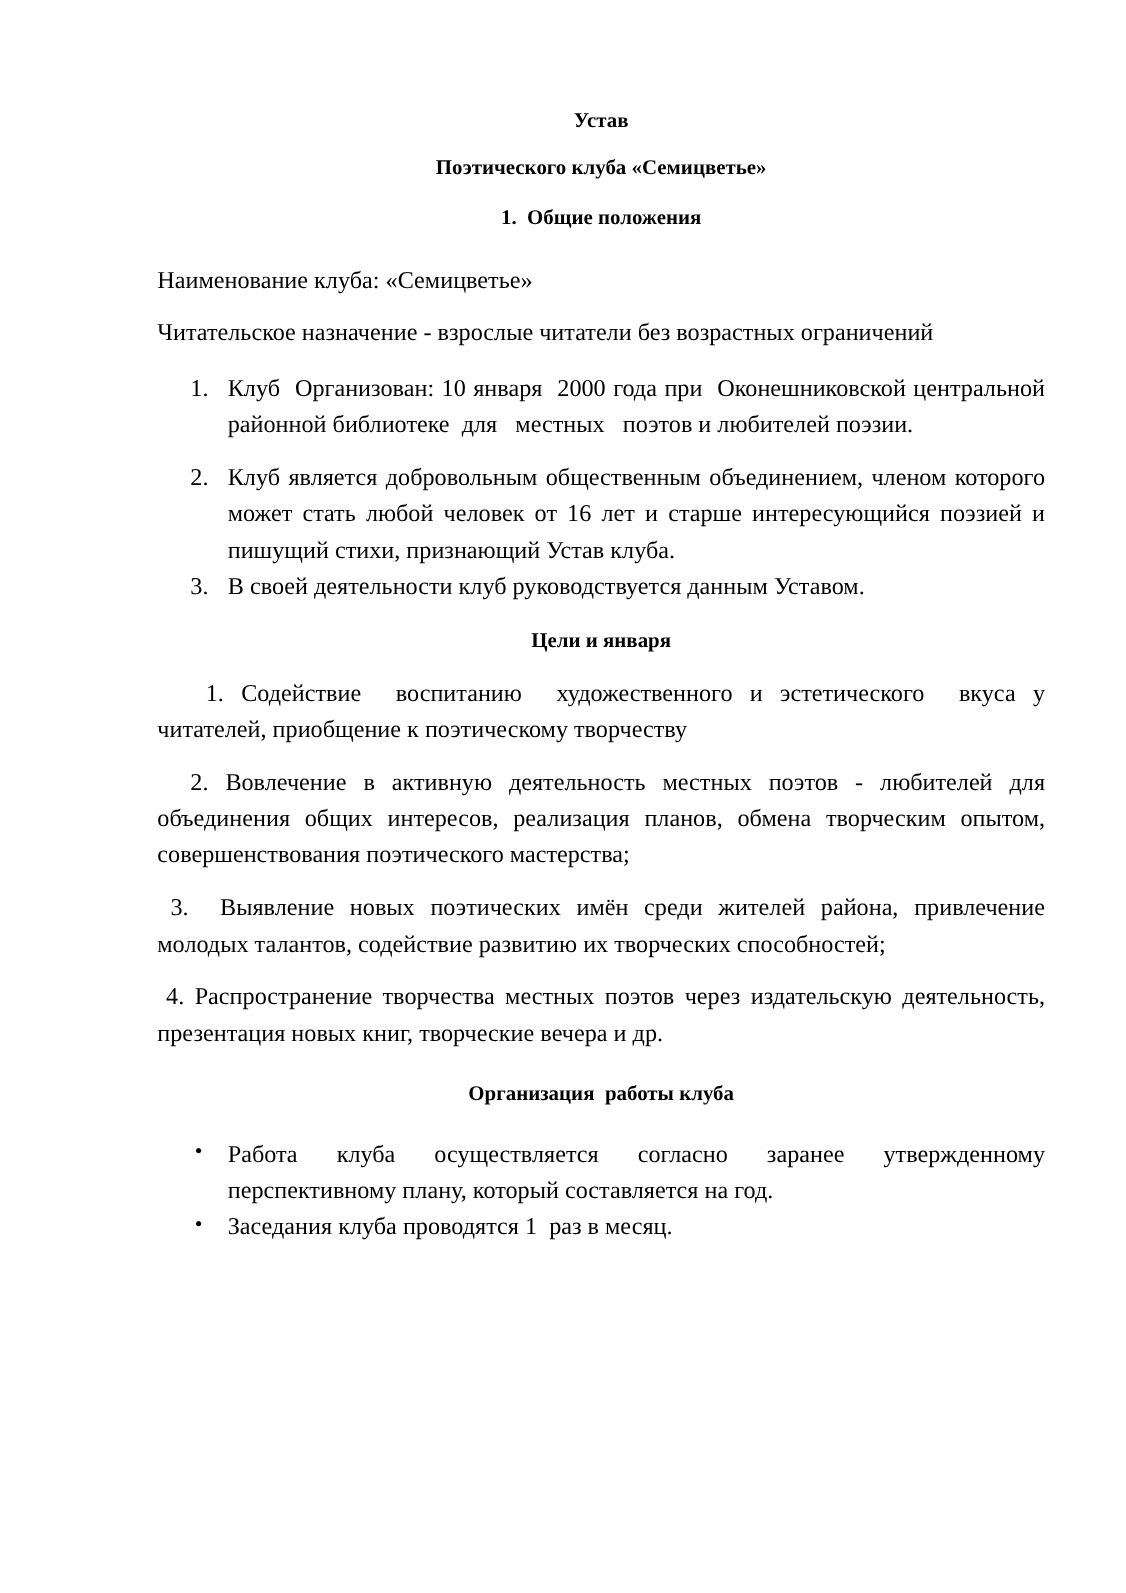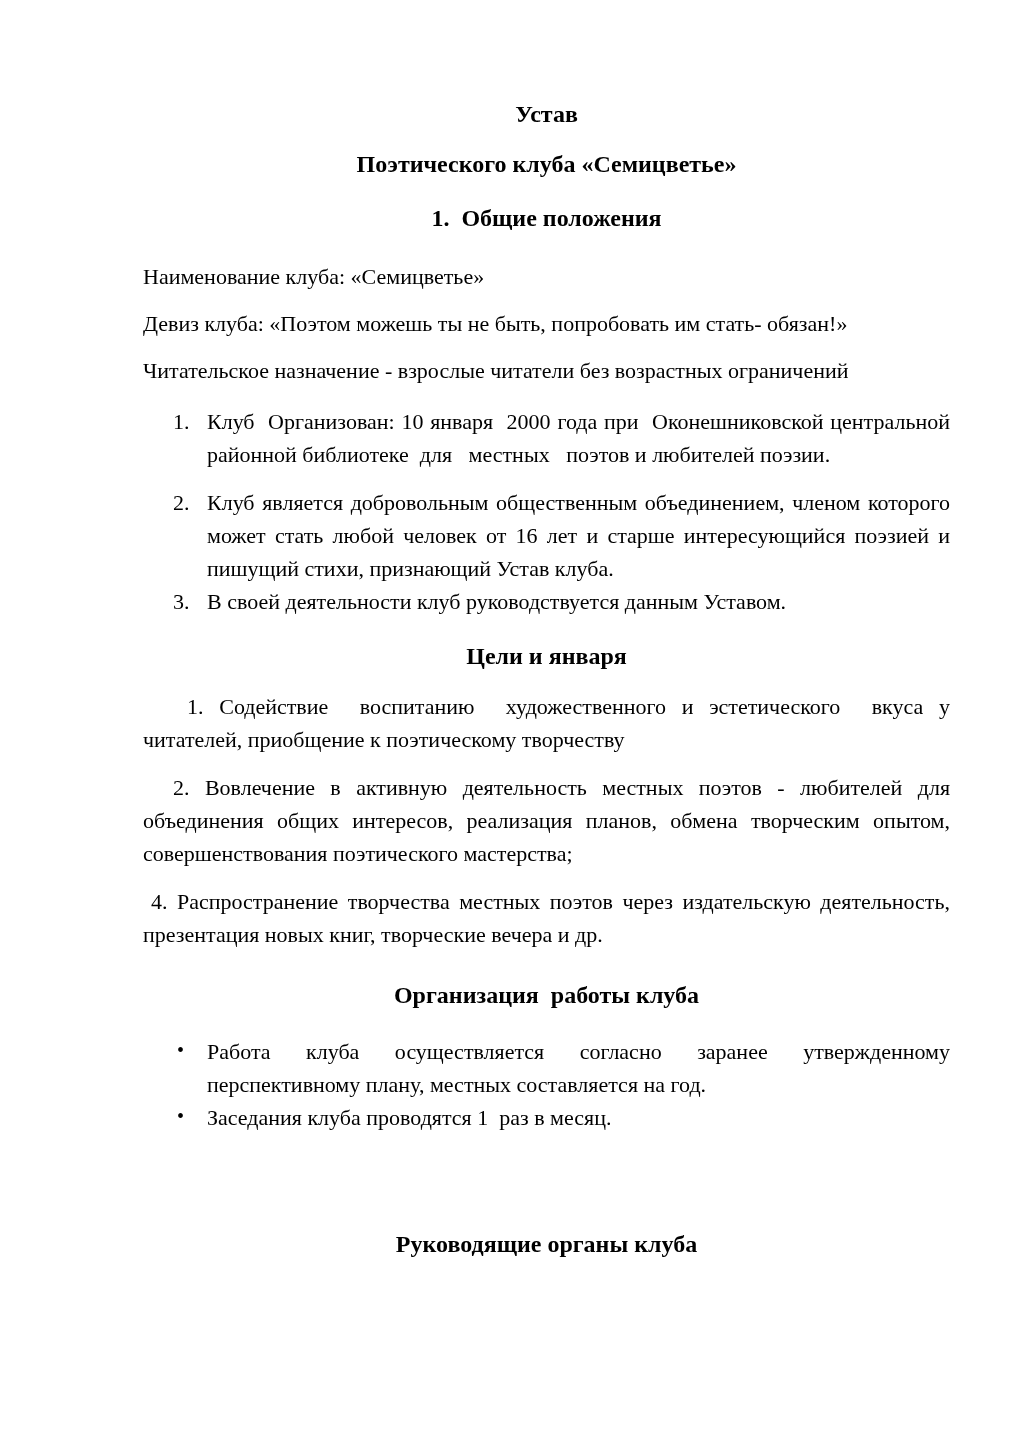--- a/index.html
+++ b/index.html
@@ -12,21 +12,21 @@
     box-sizing: border-box;
     padding: 96px 74px 40px 143px;
     font-family: "Liberation Serif", "DejaVu Serif", serif;
     font-size: 22px;
     line-height: 1.5;
     overflow: hidden;
   }
   .center-heading {
     text-align: center;
     font-weight: bold;
-    font-size: 24px;
+    font-size: 19px;
     margin: 0 0 14px 0;
     white-space: pre-wrap;
   }
   .center-heading.tight { margin-bottom: 24px; }
   .field-line { margin: 0 0 14px 0; text-align: left; }
   .field-label { font-weight: normal; }
   .field-sep, .field-value { font-weight: normal; white-space: pre-wrap; }
 
   .num-list { margin: 18px 0 0 30px; }
   .num-item { display: flex; margin: 0 0 0 0; }
@@ -58,23 +58,20 @@
   <div class="center-heading">Устав</div>
 
   <div class="center-heading" style="margin-bottom:18px">Поэтического клуба «Семицветье»</div>
 
   <div class="center-heading tight">1.  Общие положения</div>
 
   <p class="field-line">
     <span class="field-label">Наименование клуба</span><span class="field-sep">: </span><span class="field-value">«Семицветье»</span>
   </p>
 
-  <p class="field-line">
-    <span class="field-label">Девиз клуба</span><span class="field-sep">: </span><span class="field-value">«Поэтом можешь ты не быть, попробовать им стать- обязан!»</span>
-  </p>
 
   <p class="field-line">
     <span class="field-label">Читательское назначение</span><span class="field-sep"> - </span><span class="field-value">взрослые читатели без возрастных ограничений</span>
   </p>
 
   <div class="num-list">
     <div class="num-item">
       <span class="num-col">1.</span>
       <span class="num-text">Клуб  Организован: 10 января  2000 года при  Оконешниковской центральной районной библиотеке  для   местных   поэтов и любителей поэзии.</span>
     </div>
@@ -87,31 +84,31 @@
       <span class="num-text">В своей деятельности клуб руководствуется данным Уставом.</span>
     </div>
   </div>
 
   <div class="center-heading goals-heading">Цели и января</div>
 
   <p class="goal-para goal-1"><span class="goal-num">1.</span> <span>Содействие  воспитанию  художественного и эстетического  вкуса у читателей, приобщение к поэтическому творчеству</span></p>
 
   <p class="goal-para goal-2"><span class="goal-num">2.</span> <span>Вовлечение в активную деятельность местных поэтов - любителей для объединения общих интересов, реализация планов, обмена творческим опытом, совершенствования поэтического мастерства;</span></p>
 
+  <p class="goal-para goal-3"><span class="goal-num">3.</span>  <span>Выявление новых поэтических имён среди жителей района, привлечение молодых талантов, содействие развитию их творческих способностей;</span></p>
 
   <p class="goal-para goal-4"><span class="goal-num">4.</span> <span>Распространение творчества местных поэтов через издательскую деятельность, презентация новых книг, творческие вечера и др.</span></p>
 
   <div class="center-heading org-heading">Организация  работы клуба</div>
 
   <div class="bullet-list">
     <div class="bullet-item">
       <span class="bullet-marker">•</span>
-      <span class="bullet-text">Работа клуба осуществляется согласно заранее утвержденному перспективному плану, местных составляется на год.</span>
+      <span class="bullet-text">Работа клуба осуществляется согласно заранее утвержденному перспективному плану, который составляется на год.</span>
     </div>
     <div class="bullet-item">
       <span class="bullet-marker">•</span>
       <span class="bullet-text">Заседания клуба проводятся 1  раз в месяц.</span>
     </div>
   </div>
 
-  <div class="center-heading governance-heading">Руководящие органы клуба</div>
 
 </div>
 
 </body></html>

